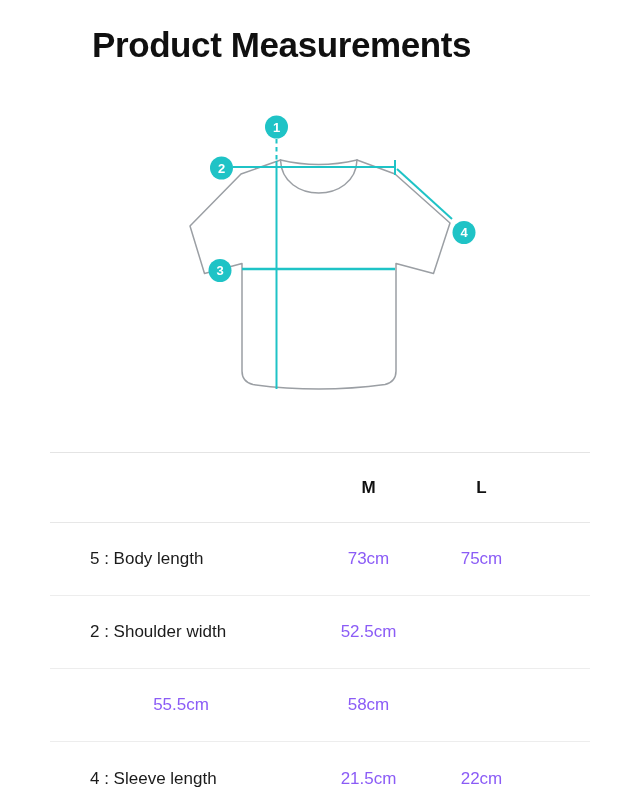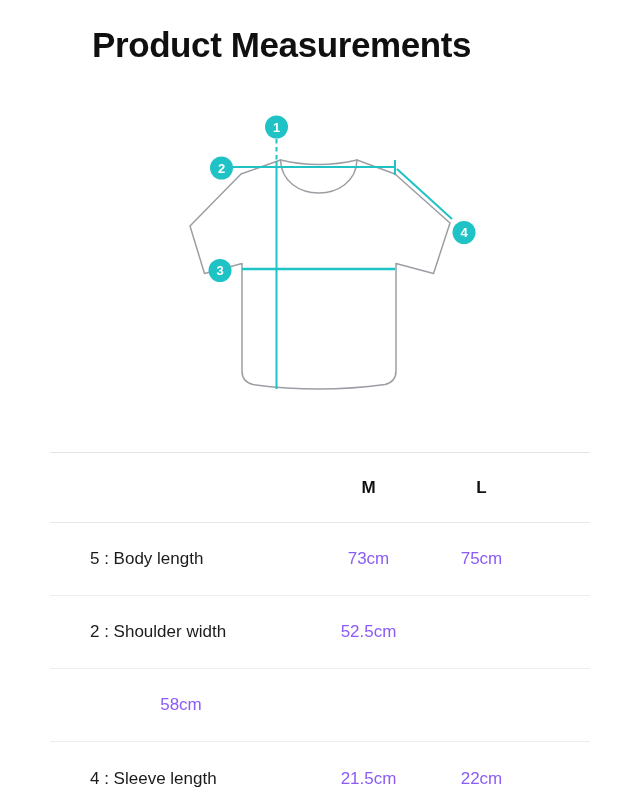--- a/index.html
+++ b/index.html
@@ -147,20 +147,21 @@
       <div></div>
     </div>
 
     <div class="t-row">
       <div class="t-label">2 : Shoulder width</div>
       <div class="t-val">52.5cm</div>
       <div></div>
     </div>
 
     <div class="t-row">
+      <div class="t-val">55.5cm</div>
       <div class="t-val">58cm</div>
       <div></div>
     </div>
 
     <div class="t-row">
       <div class="t-label">4 : Sleeve length</div>
       <div class="t-val">21.5cm</div>
       <div class="t-val">22cm</div>
       <div></div>
     </div>

